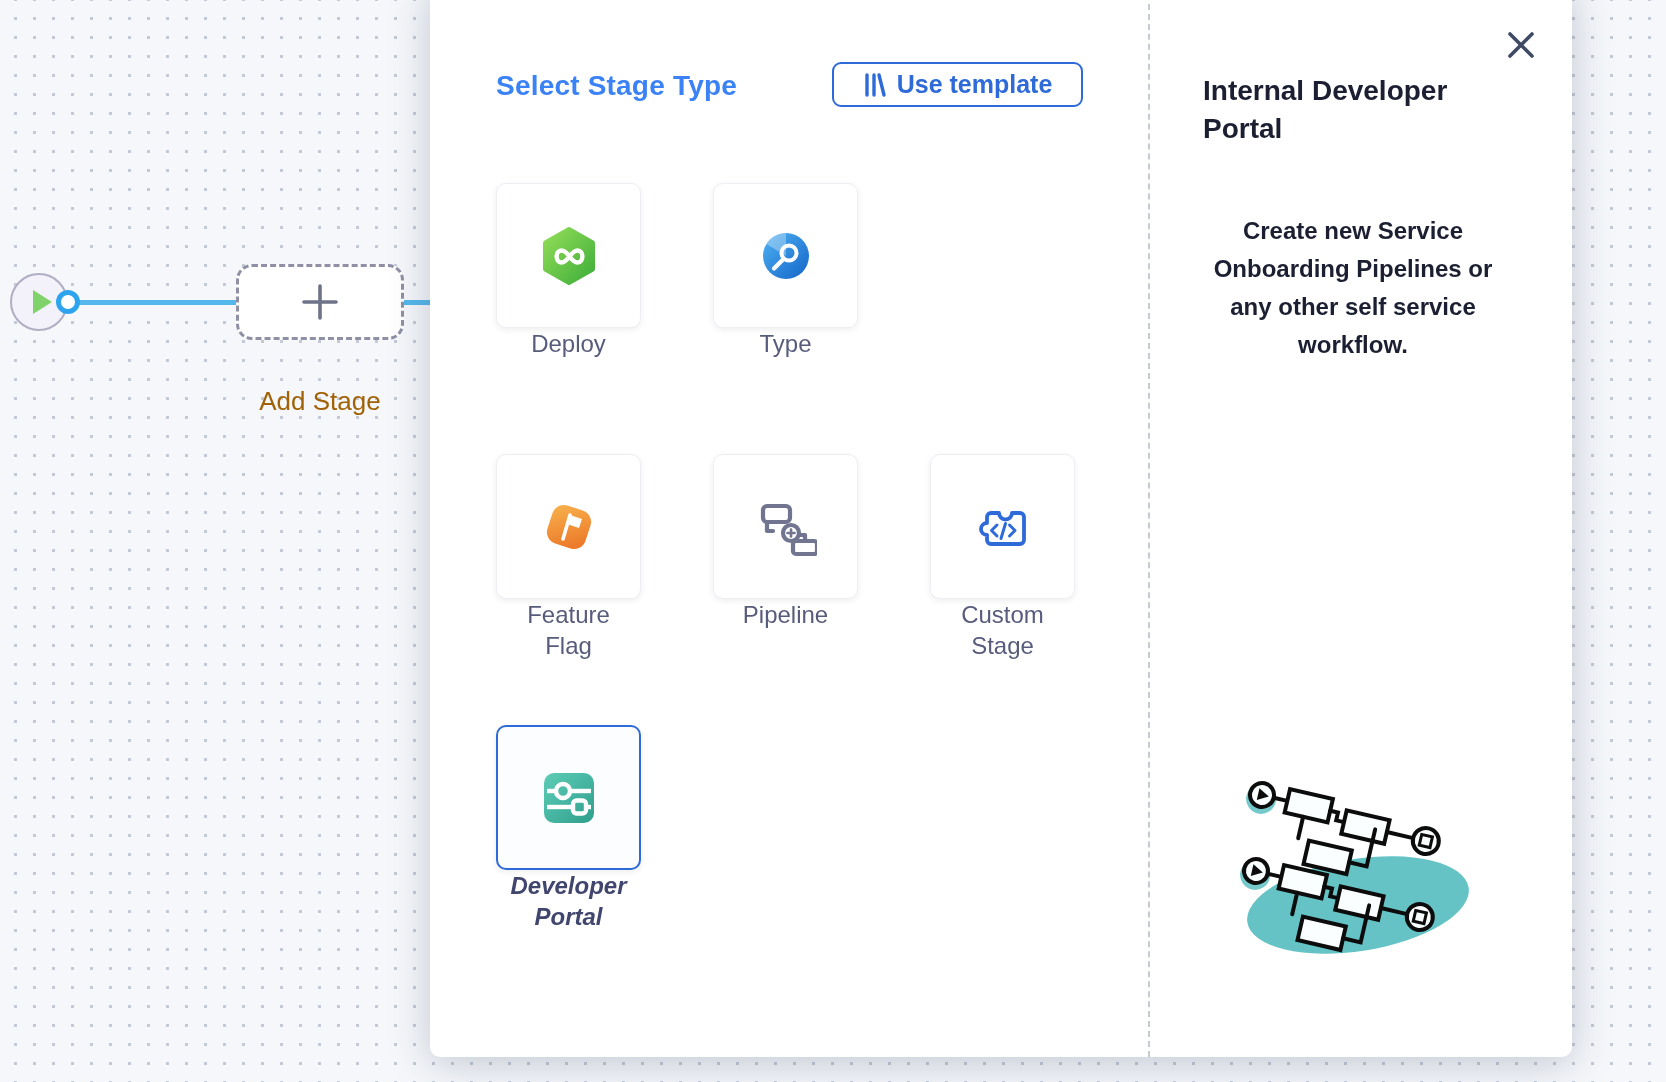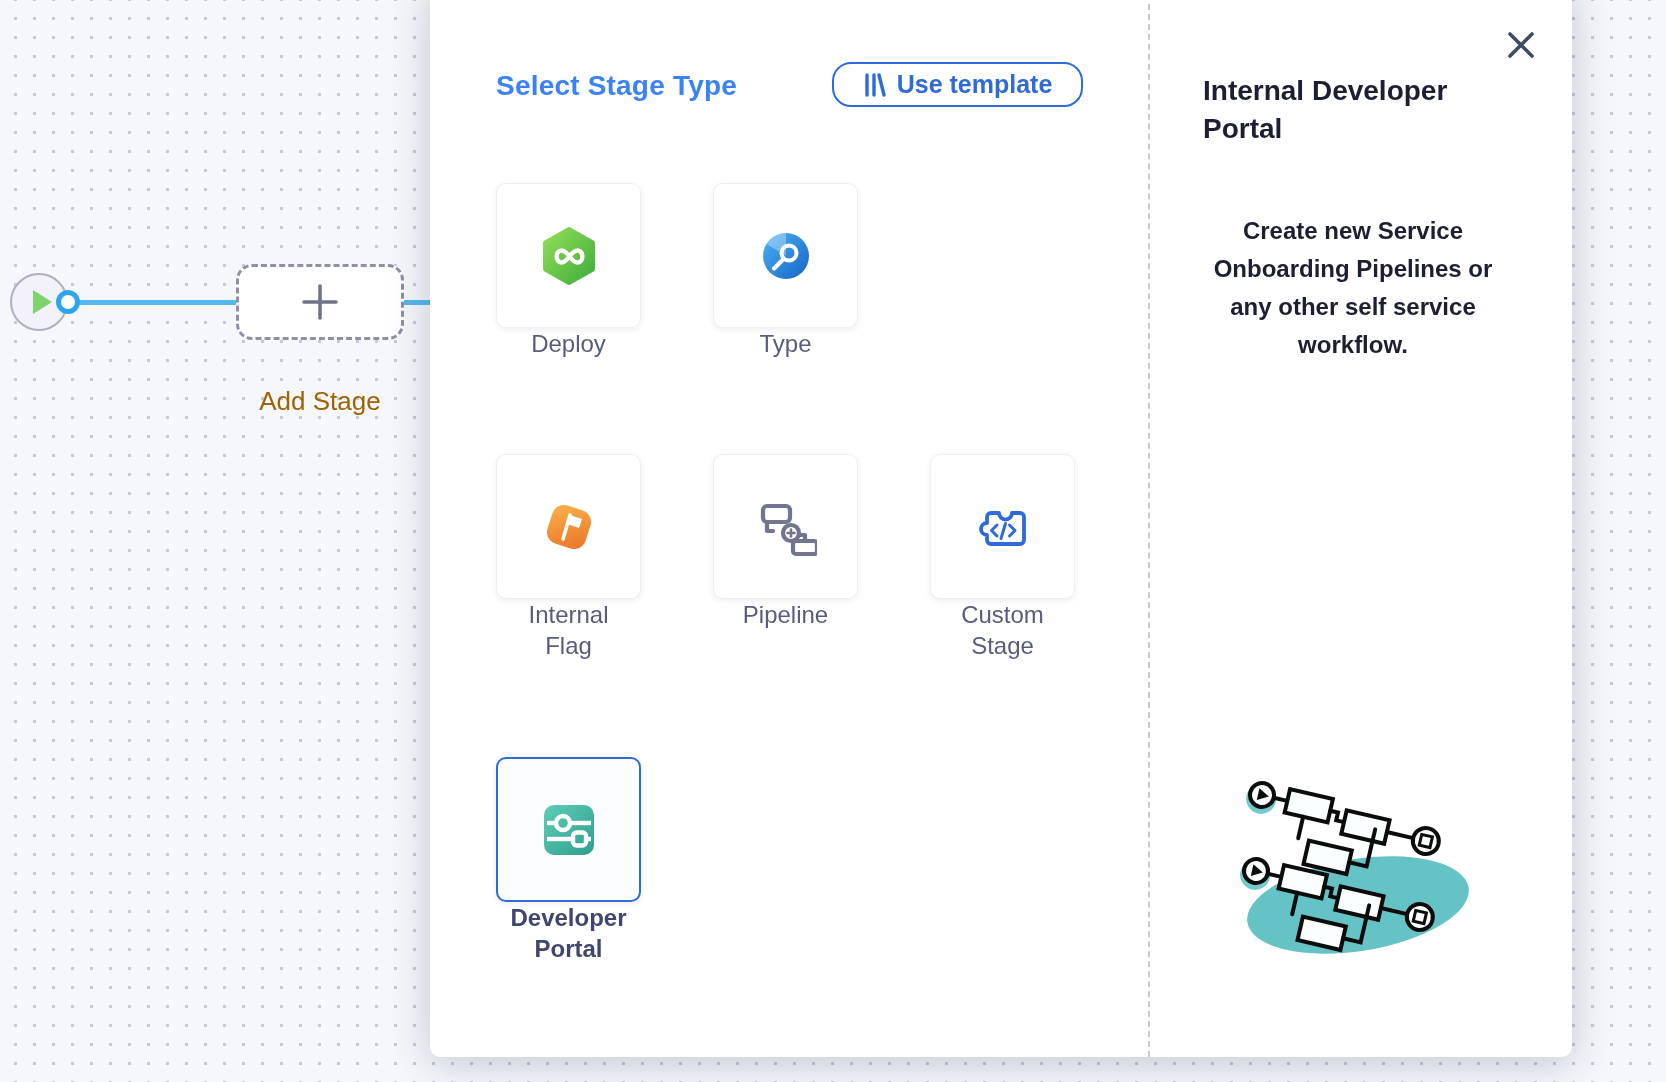--- a/index.html
+++ b/index.html
@@ -42,26 +42,26 @@
     position:absolute;left:430px;top:-16px;width:1142px;height:1073px;
     background:#ffffff;border-radius:10px;z-index:10;
     box-shadow:0 6px 40px rgba(45,55,90,.25);
   }
   .modal-title{
     position:absolute;left:66px;top:86px;font-size:28px;font-weight:700;color:#3b82f6;
     letter-spacing:.2px;
   }
   .use-template-btn{
     position:absolute;left:402px;top:78px;width:251px;height:45px;box-sizing:border-box;
-    border:2px solid #2e6bd8;border-radius:19px;background:#ffffff;color:#2e6bd8;
+    border:2px solid #2e6bd8;border-radius:9px;background:#ffffff;color:#2e6bd8;
     display:flex;align-items:center;justify-content:center;gap:10px;
     font-size:25px;font-weight:600;cursor:pointer;font-family:inherit;
   }
   .tile-row{position:absolute;left:66px;display:flex;gap:72px;}
-  .row1{top:199px;} .row2{top:470px;} .row3{top:773px;}
+  .row1{top:199px;} .row2{top:470px;} .row3{top:741px;font-style:italic;}
   .tile-wrap{width:145px;display:flex;flex-direction:column;align-items:center;}
   .tile{
     width:145px;height:145px;box-sizing:border-box;background:#ffffff;
     border:1px solid #edeff5;border-radius:10px;cursor:pointer;
     box-shadow:0 2px 6px rgba(40,41,61,.08);
     display:flex;align-items:center;justify-content:center;
   }
   .tile.selected{border:2px solid #2e6bd8;background:#fbfdff;}
   .tile-label{
     width:130px;text-align:center;font-size:24px;line-height:31px;
@@ -161,21 +161,21 @@
               <linearGradient id="gOrange" x1="0" y1="0" x2="0.6" y2="1">
             <stop offset="0" stop-color="#f9b44e"></stop>
                 <stop offset="1" stop-color="#ec7b2b"></stop>
           </linearGradient>
             </defs>
           <rect x="9" y="9" width="40" height="40" rx="12" fill="url(#gOrange)" transform="rotate(18 29 29)"></rect>
           <line x1="23" y1="41" x2="30" y2="17" stroke="#ffffff" stroke-width="3.6" stroke-linecap="round"></line>
           <path d="M30 17 L42 21 L39 30 L27 26 Z" fill="#ffffff"></path>
         </svg>
       </div>
-      <div class="tile-label">Internal Flag</div>
+      <div class="tile-label">Feature Flag</div>
     </div>
     <div class="tile-wrap">
       <div class="tile">
         <svg width="62" height="62" viewBox="0 0 62 62">
           <g fill="none" stroke="#71758f" stroke-width="4.2" stroke-linecap="round" stroke-linejoin="round">
             <rect x="8" y="10" width="27" height="16" rx="4"></rect>
             <path d="M12 26 v 9 h 6"></path>
             <circle cx="36" cy="37" r="8"></circle>
             <path d="M44 39 h 6 v 6"></path>
             <rect x="38" y="45" width="24" height="13" rx="3"></rect>

